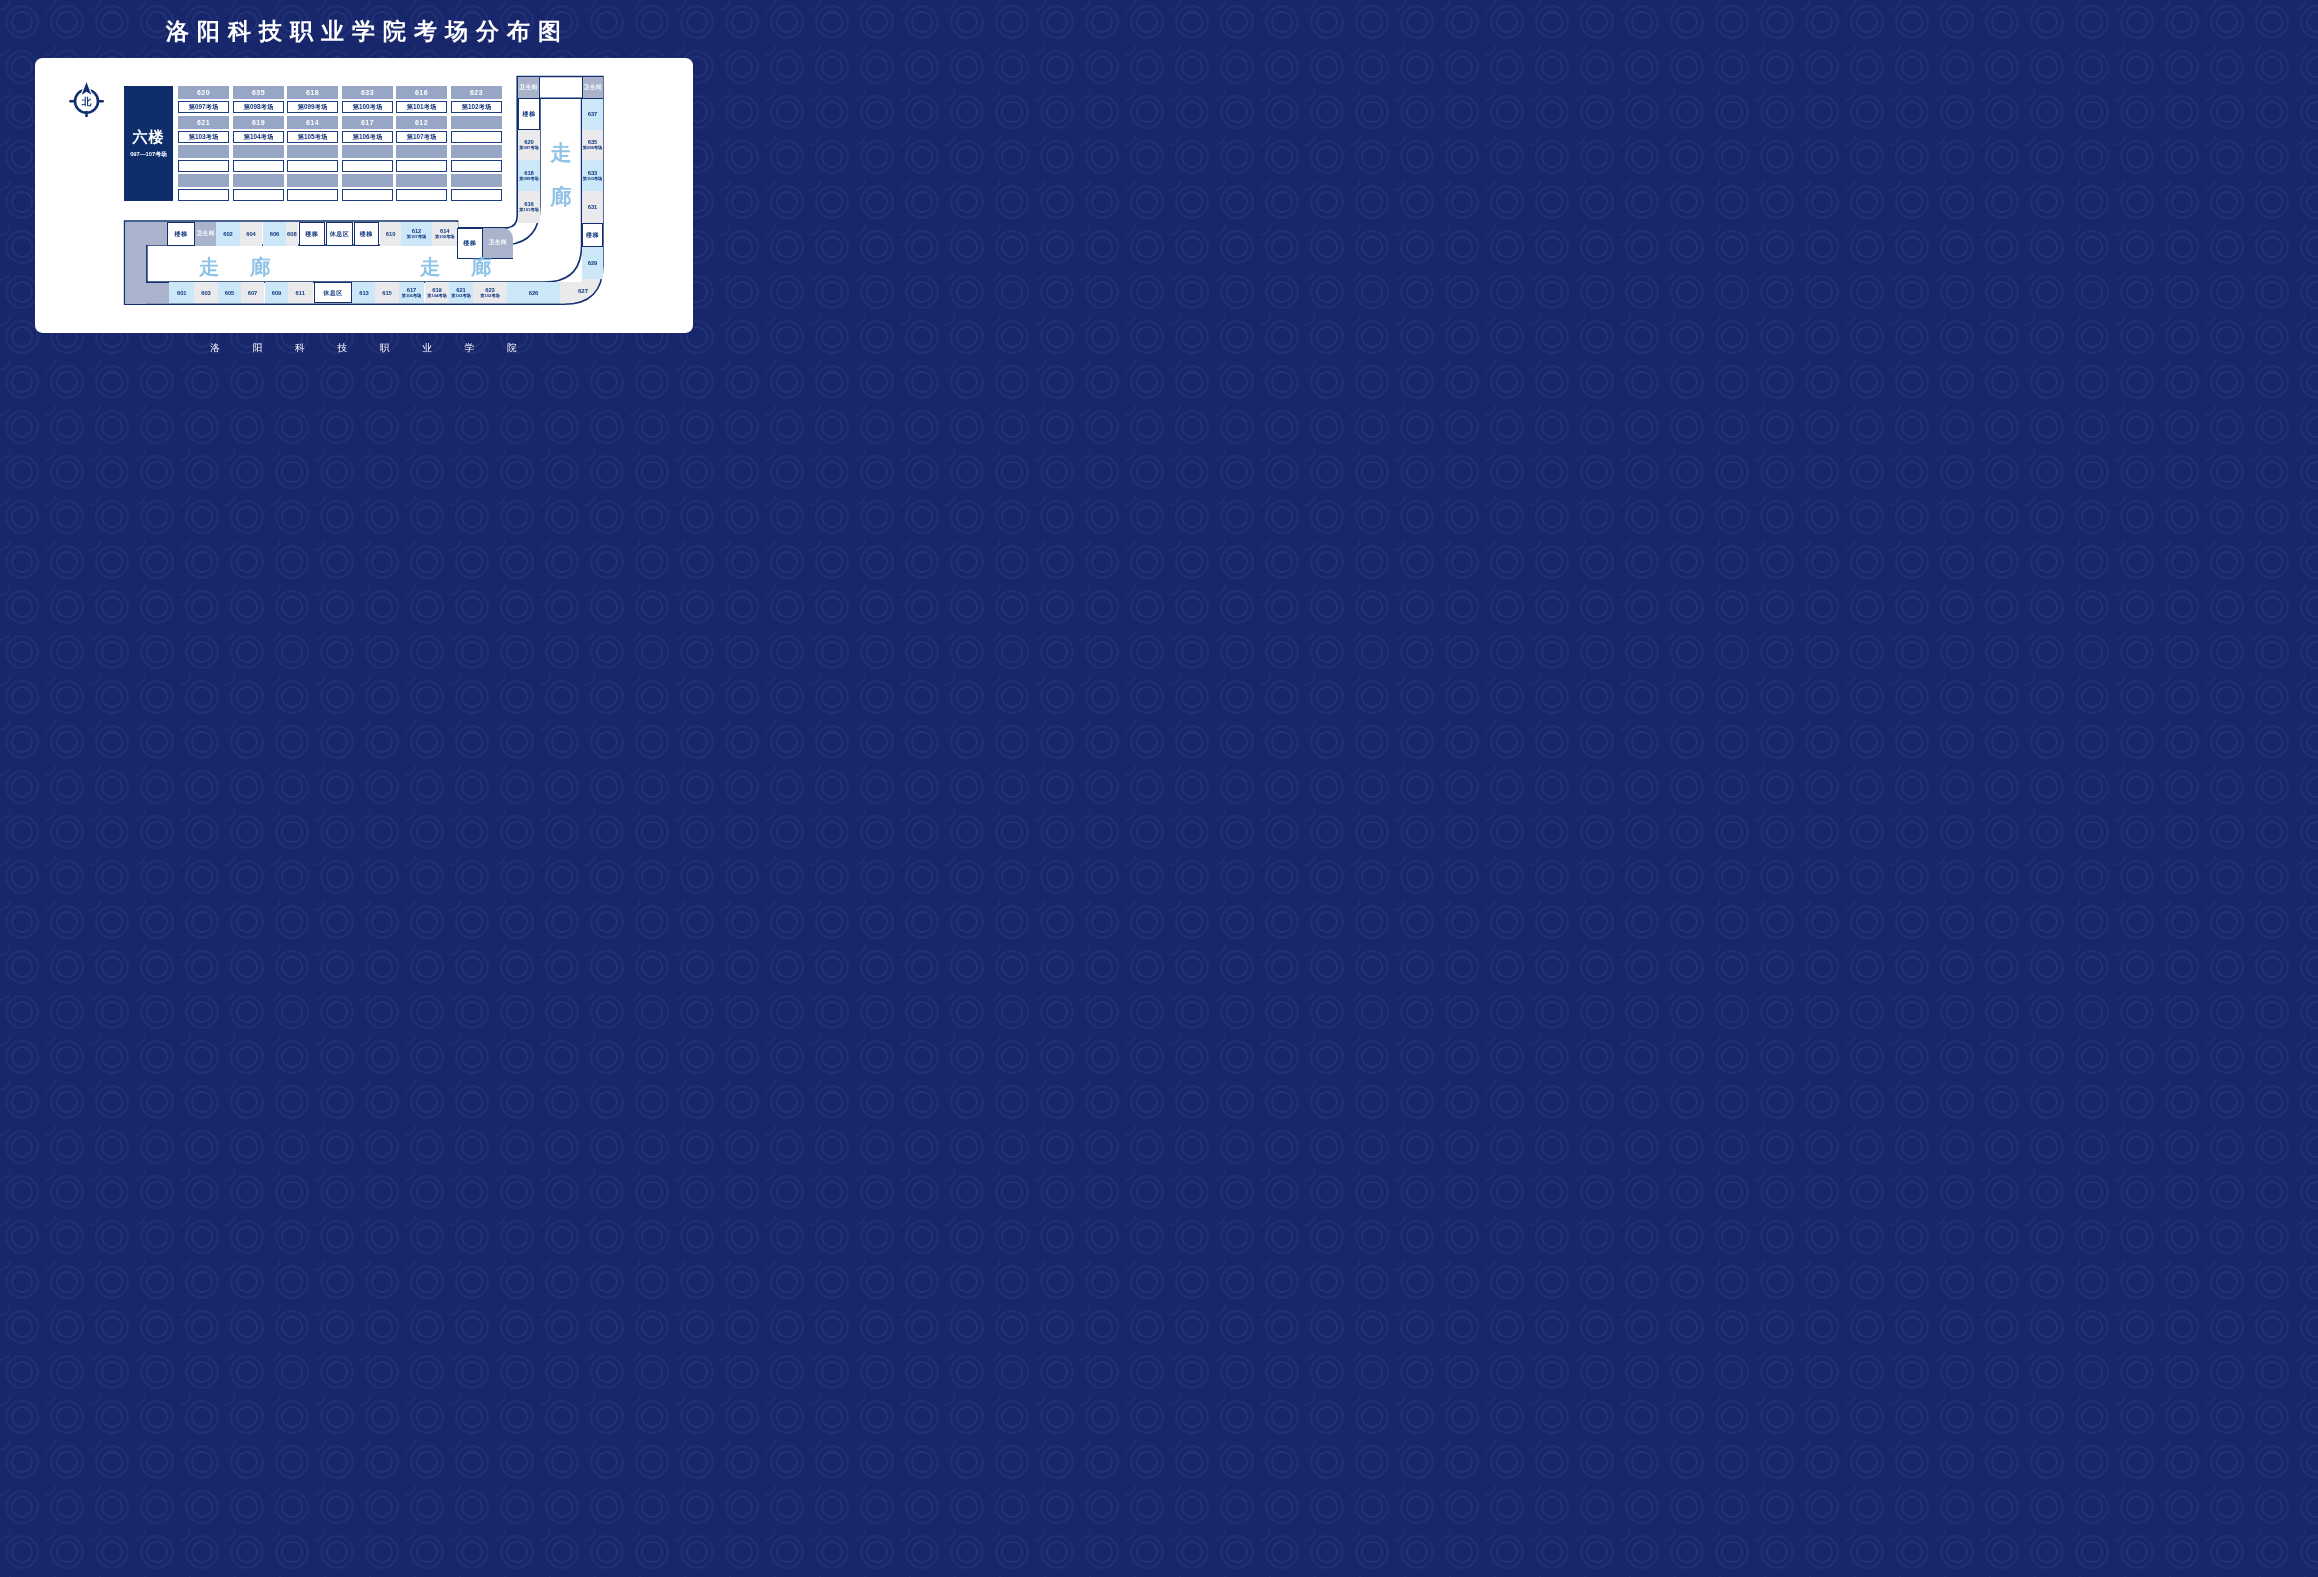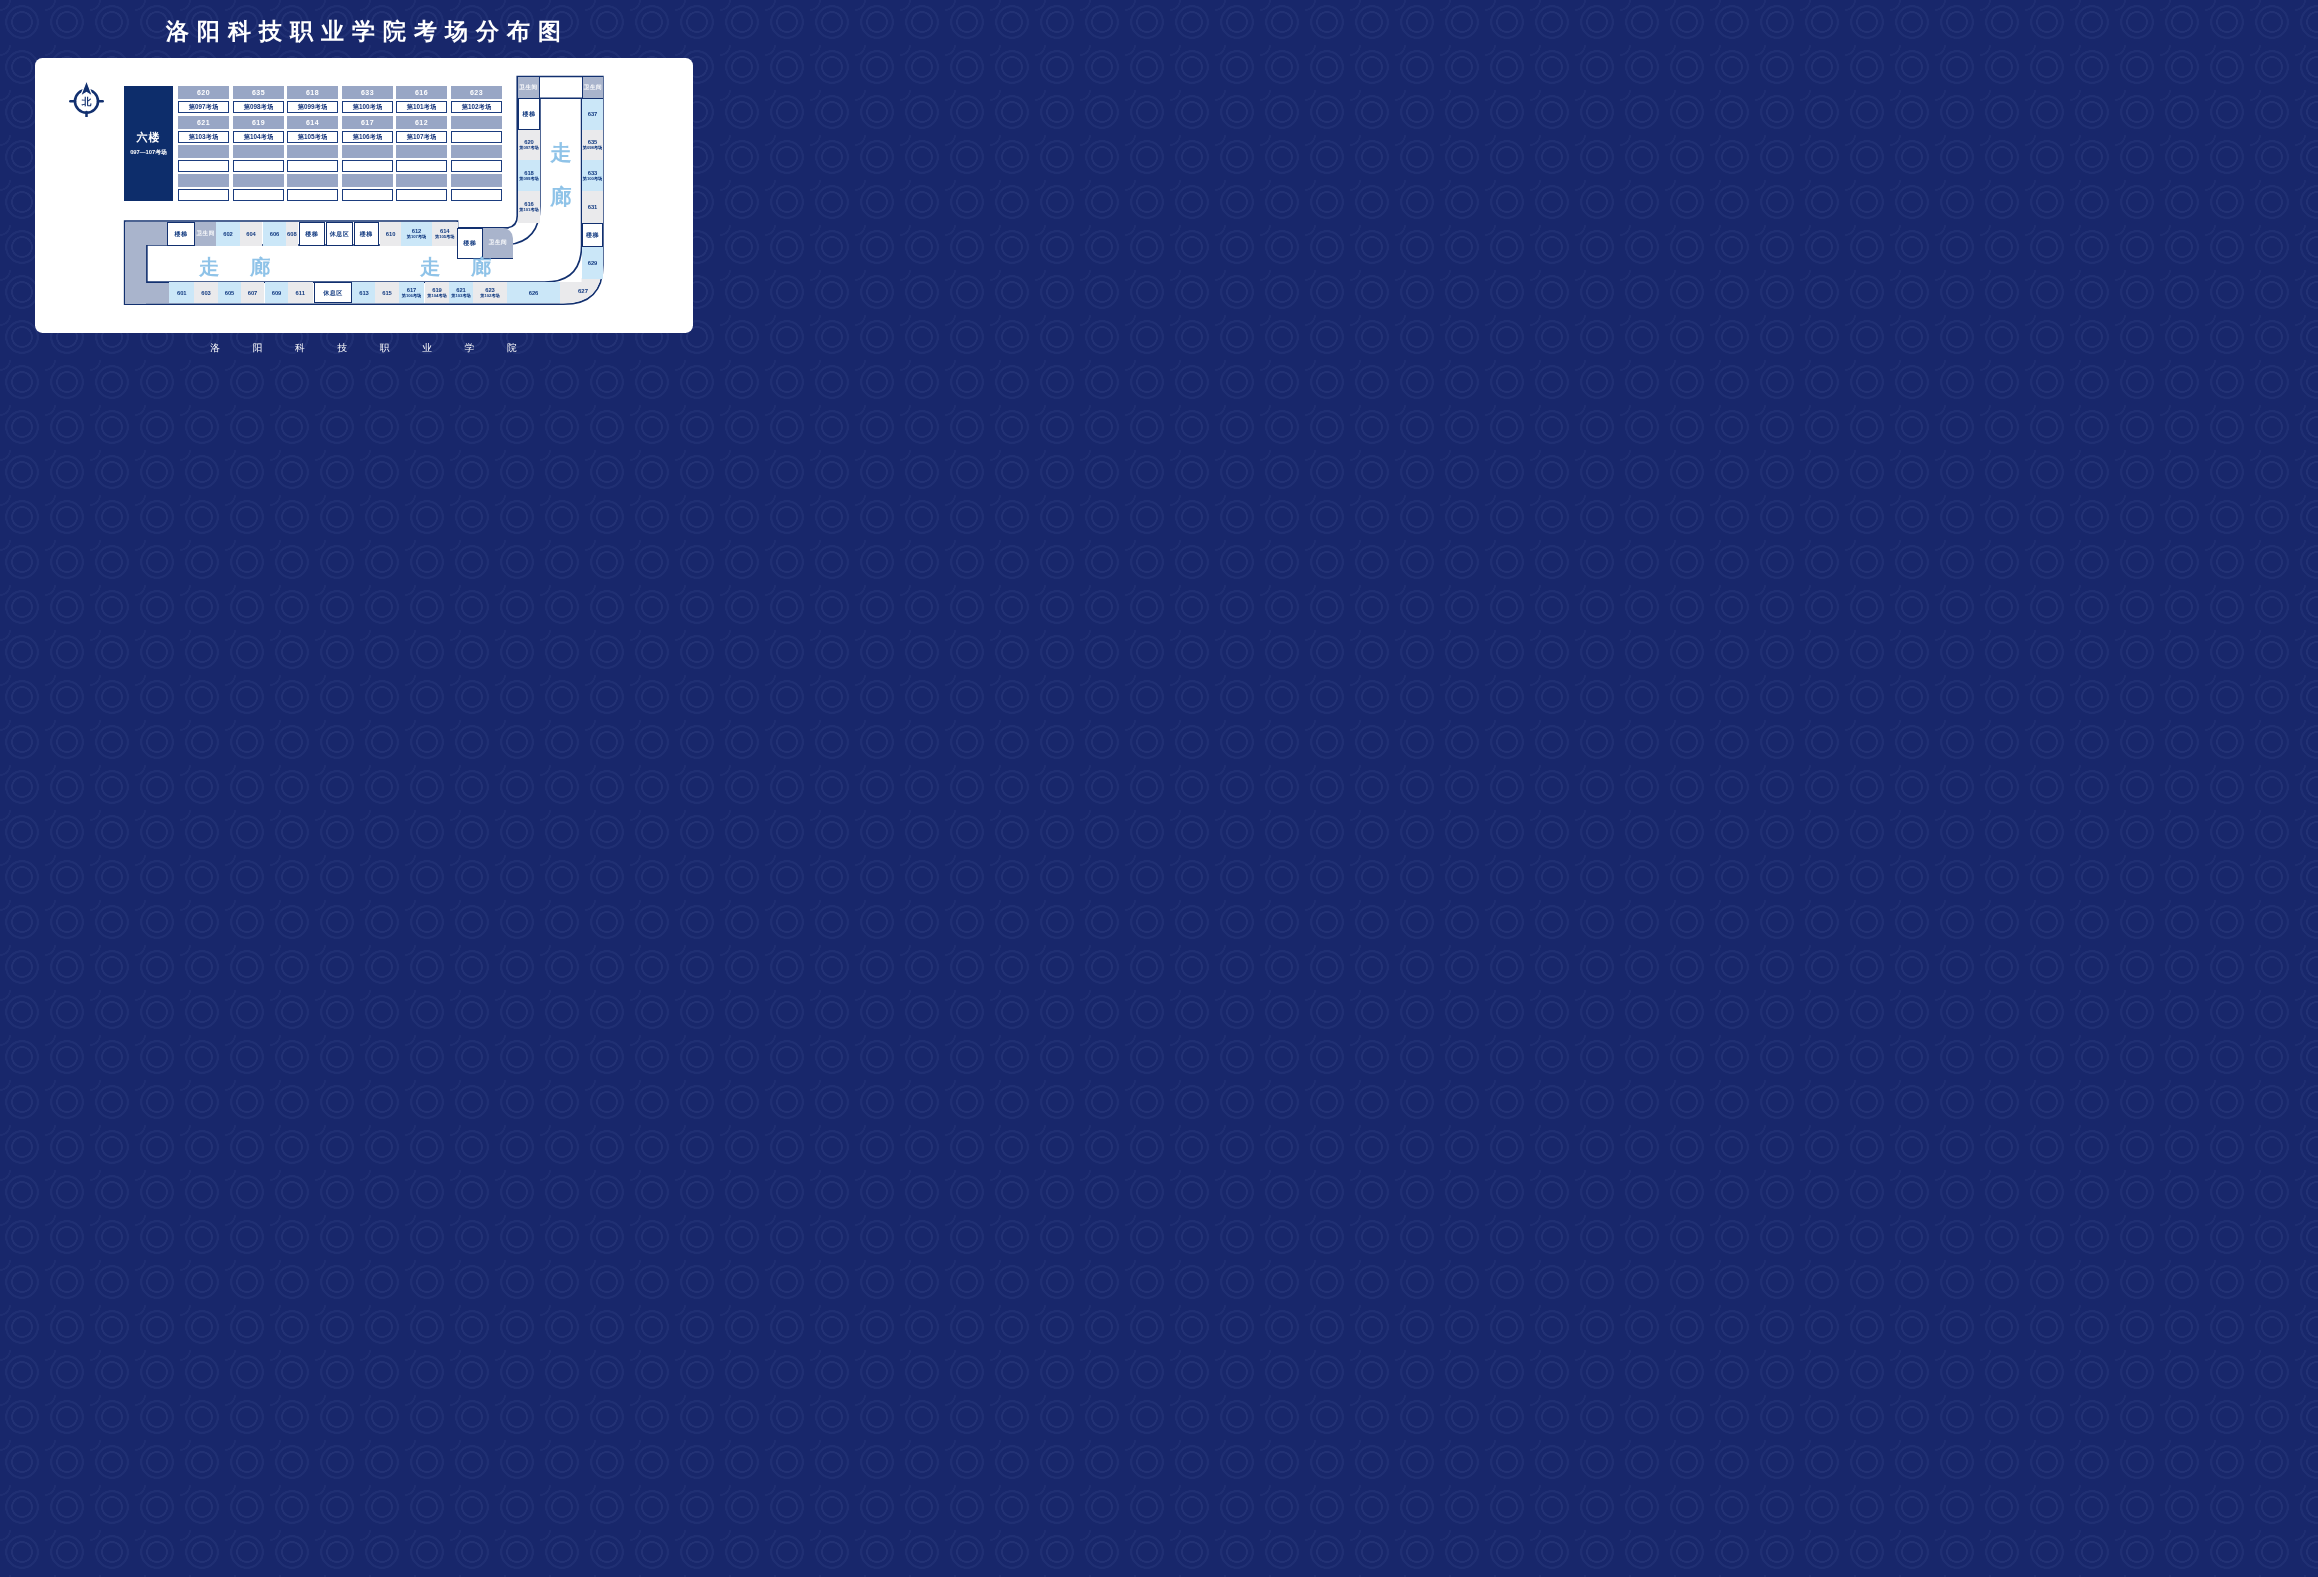--- a/index.html
+++ b/index.html
@@ -35,21 +35,21 @@
   .gb{background:#A9B4CC;color:#ffffff;font-size:5.6px;letter-spacing:0.5px;}
   .wb{background:#ffffff;border:1.2px solid #12306F;font-size:6px;letter-spacing:0.5px;}
   .num{font-size:5.8px;}
   .sub{font-size:4.2px;margin-top:0.9px;}
   .gridgray{background:#98A6C5;color:#ffffff;font-size:7px;font-weight:bold;letter-spacing:0.5px;}
   .gridwhite{background:#ffffff;border:0.9px solid #1B3C7E;color:#14337A;font-size:6.3px;font-weight:bold;}
   .floorblock{
     position:absolute;left:89px;top:28px;width:49px;height:115px;background:#0D2D6B;
     display:flex;flex-direction:column;align-items:center;justify-content:center;color:#fff;
   }
-  .floorblock .fl{font-size:11px;font-weight:bold;letter-spacing:0.9px;}
+  .floorblock .fl{font-size:15px;font-weight:bold;letter-spacing:0.9px;}
   .floorblock .fr{font-size:5.8px;font-weight:bold;margin-top:2.3px;}
   .zou{position:absolute;color:#8FC3E8;font-weight:bold;}
   .zou.v{font-size:21.3px;width:22px;text-align:center;}
   .zou.h{font-size:20.4px;width:20.4px;text-align:center;}
   .c627{position:absolute;color:#123A80;font-weight:bold;font-size:6px;display:flex;align-items:center;justify-content:center;}
   .compass{position:absolute;left:33px;top:22px;width:37px;height:37px;}
 </style>
 </head>
 <body>
 

